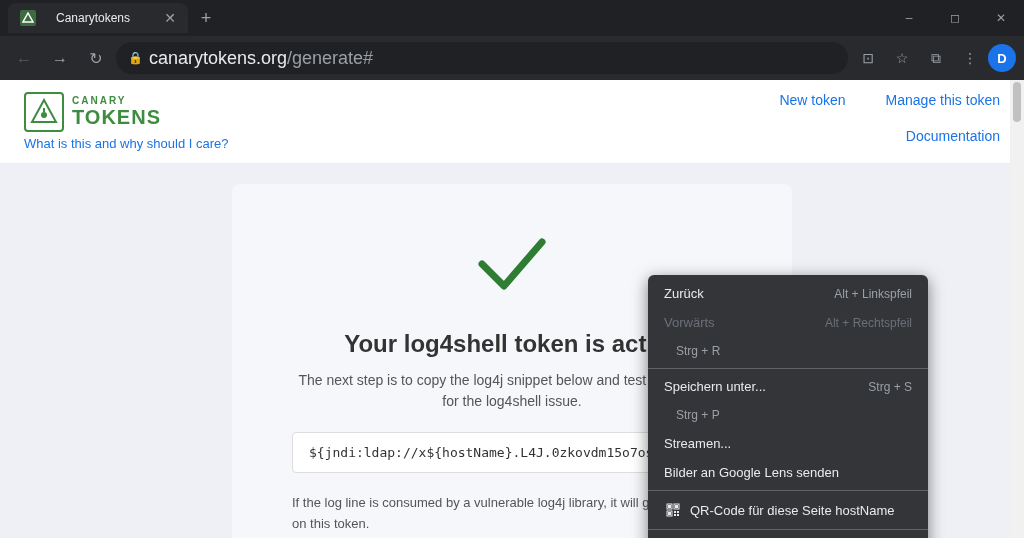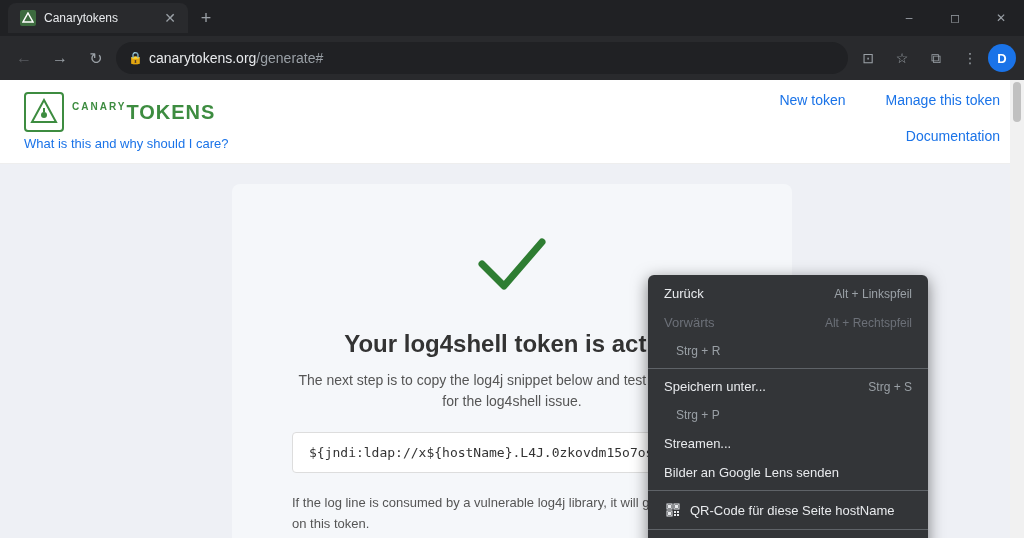--- a/index.html
+++ b/index.html
@@ -1,49 +1,49 @@
 <!DOCTYPE html>
 <html><head>
   <meta charset="utf-8">
   <style>
     * { margin: 0; padding: 0; box-sizing: border-box; }
     body { font-family: Arial, sans-serif; background: #202124; width: 1024px; height: 538px; overflow: hidden; }
-    .tab-item { display: flex; align-items: center; background: #292a2d; border-radius: 8px 8px 0 0; height: 30px; padding: 0 12px; gap: 8px; min-width: 180px; max-width: 220px; }
+    .tab-item { display: flex; align-items: center; background: #292a2d; border-radius: 8px 8px 0 0; height: 30px; padding: 0 12px; gap: 20px; min-width: 180px; max-width: 220px; }
     .tab-favicon { width: 16px; height: 16px; background: #3d6b3f; border-radius: 2px; display: flex; align-items: center; justify-content: center; }
     .tab-title { font-size: 12px; color: #e8eaed; flex: 1; white-space: nowrap; overflow: hidden; text-overflow: ellipsis; }
     .tab-close { font-size: 14px; color: #9aa0a6; cursor: pointer; }
     .tab-new { width: 28px; height: 28px; display: flex; align-items: center; justify-content: center; color: #9aa0a6; font-size: 18px; cursor: pointer; }
 
     
     .window-controls { display: flex; align-items: center; gap: 0; margin-left: auto; }
     .win-btn { width: 46px; height: 32px; display: flex; align-items: center; justify-content: center; color: #9aa0a6; font-size: 12px; cursor: pointer; }
 
     .tab-bar-row { display: flex; align-items: center; height: 36px; background: #202124; }
     .tab-bar-left { display: flex; align-items: center; flex: 1; padding: 0 8px; gap: 4px; }
 
     
     .address-bar-row { display: flex; align-items: center; height: 44px; background: #292a2d; padding: 0 8px; gap: 4px; }
     .nav-btn { width: 32px; height: 32px; border-radius: 50%; display: flex; align-items: center; justify-content: center; color: #9aa0a6; cursor: pointer; font-size: 16px; }
     .nav-btn.disabled { opacity: 0.4; cursor: default; }
     .address-input { flex: 1; height: 32px; background: #202124; border: none; border-radius: 16px; padding: 0 12px; color: #e8eaed; font-size: 13px; display: flex; align-items: center; gap: 6px; }
     .lock-icon { color: #9aa0a6; font-size: 12px; }
-    .address-text { color: #e8eaed; font-size: 14px; flex: 1; }
+    .address-text { color: #e8eaed; font-size: 18px; flex: 1; }
     .toolbar-icons { display: flex; align-items: center; gap: 2px; }
     .toolbar-icon { width: 32px; height: 32px; border-radius: 50%; display: flex; align-items: center; justify-content: center; color: #9aa0a6; cursor: pointer; font-size: 14px; }
     .profile-btn { width: 28px; height: 28px; border-radius: 50%; background: #1a73e8; display: flex; align-items: center; justify-content: center; color: white; font-size: 13px; font-weight: bold; cursor: pointer; }
 
     
     .page-area { background: white; width: 100%; height: calc(538px - 80px); display: flex; flex-direction: column; overflow: hidden; position: relative; }
 
     
     .site-header { display: flex; align-items: flex-start; justify-content: space-between; padding: 12px 24px; background: white; border-bottom: 1px solid #eee; }
     .logo-area { display: flex; flex-direction: column; }
     .logo-img { display: flex; align-items: center; gap: 8px; }
     .logo-icon { width: 40px; height: 40px; border: 2px solid #3d8c40; border-radius: 4px; display: flex; align-items: center; justify-content: center; }
-    .logo-text { display: flex; flex-direction: row; }
+    .logo-text { display: flex; flex-direction: column; }
     .logo-canary { font-size: 10px; color: #3d8c40; letter-spacing: 2px; text-transform: uppercase; font-weight: bold; }
     .logo-tokens { font-size: 20px; color: #3d8c40; font-weight: bold; letter-spacing: 1px; }
     .logo-link { font-size: 13px; color: #1a73e8; text-decoration: none; margin-top: 4px; }
     .nav-links { display: flex; gap: 20px; align-items: flex-start; flex-direction: column; align-items: flex-end; }
     .nav-top { display: flex; gap: 40px; }
     .nav-link { font-size: 14px; color: #1a73e8; text-decoration: none; cursor: pointer; }
 
     
     .main-content { flex: 1; background: #eef0f5; display: flex; align-items: flex-start; justify-content: center; padding: 20px; overflow: hidden; }
     .content-card { background: #f5f7fa; border-radius: 8px; padding: 40px 60px; text-align: center; max-width: 560px; width: 100%; position: relative; }

